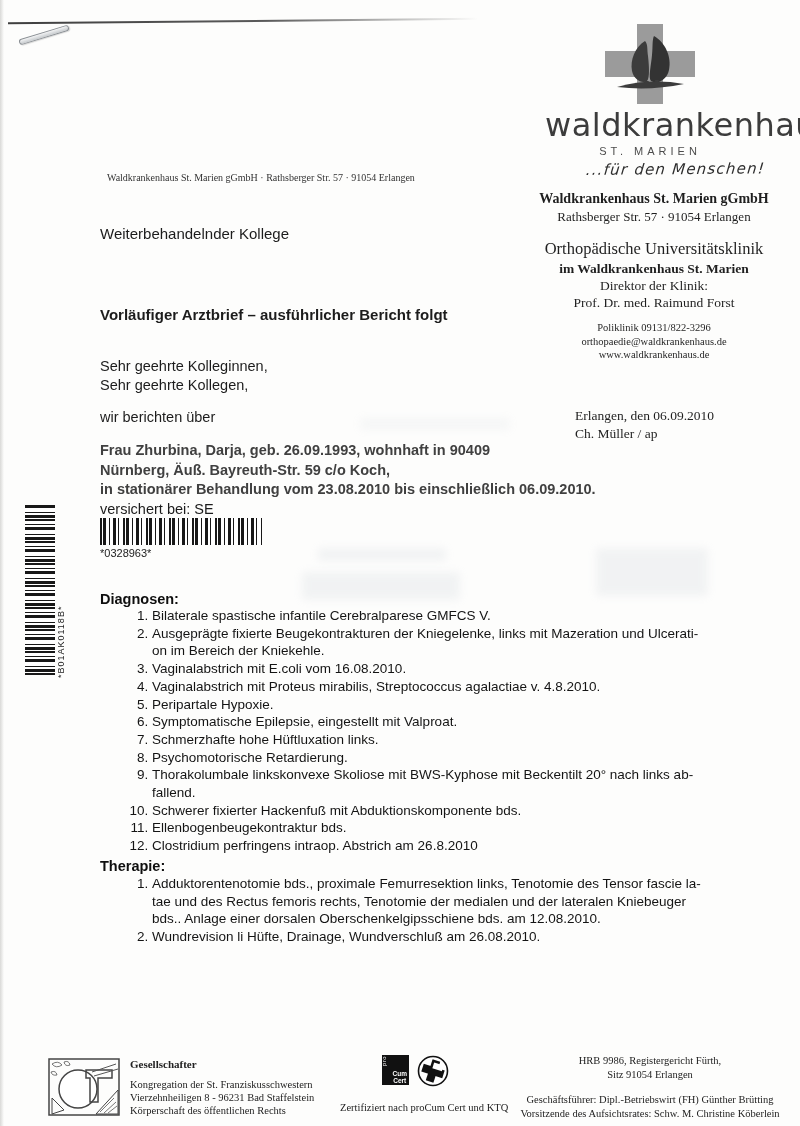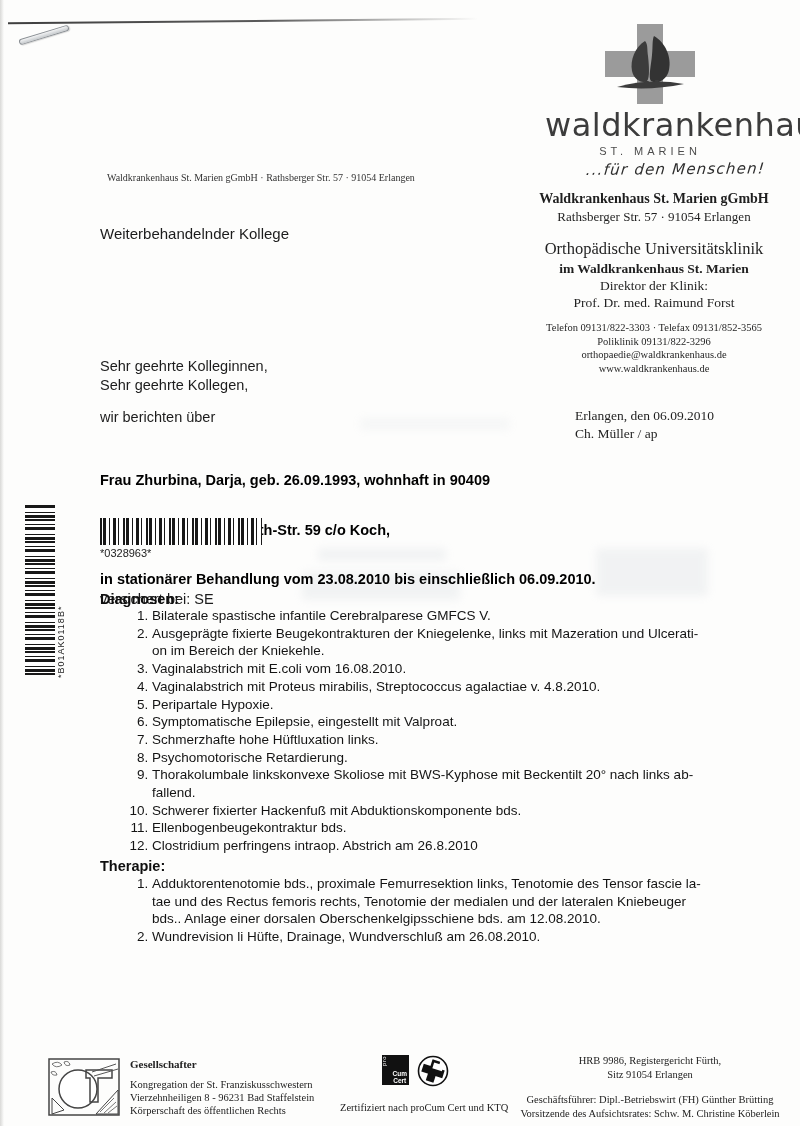--- a/index.html
+++ b/index.html
@@ -45,21 +45,21 @@
   .sender-line { position:absolute; left:107px; top:172px; font-family:"Liberation Serif", serif;
     font-size:10px; color:#333; }
   .recipient { position:absolute; left:100px; top:225px; font-size:15px; }
   .subject { position:absolute; left:100px; top:306px; font-size:15px; font-weight:bold; }
   .salutation { position:absolute; left:100px; top:357px; font-size:14.5px; line-height:19px; }
   .intro { position:absolute; left:100px; top:409px; font-size:14.5px;text-align:right; }
   .date-block { position:absolute; left:575px; top:407px; font-family:"Liberation Serif", serif;
     font-size:13.5px; line-height:18px; color:#1f1f1f; }
   .patient-block { position:absolute; left:100px; top:441px; width:670px;
     font-size:14.5px; line-height:19.5px; }
-  .patient-block .b { font-weight:bold; color:#000000;margin-top:30px; }
+  .patient-block .b { font-weight:bold; color:#404040; }
   
   .barcode-h { position:absolute; left:100px; top:518px; width:162px; height:27px;
     background:repeating-linear-gradient(90deg,#181818 0 2px,#fff 2px 3px,#181818 3px 6px,
       #fff 6px 9px,#181818 9px 10px,#fff 10px 13px,#181818 13px 16px,#fff 16px 18px,
       #181818 18px 19px,#fff 19px 23px); }
   .barcode-h-label { position:absolute; left:100px; top:547px; font-size:11px; color:#222; }
   .barcode-v { position:absolute; left:25px; top:505px; width:30px; height:170px;
     background:repeating-linear-gradient(0deg,#181818 0 2px,#fff 2px 3px,#181818 3px 6px,
       #fff 6px 8px,#181818 8px 9px,#fff 9px 13px,#181818 13px 16px,#fff 16px 18px,
       #181818 18px 19px,#fff 19px 22px); }
@@ -124,28 +124,28 @@
   <div class="sender-line">Waldkrankenhaus St. Marien gGmbH · Rathsberger Str. 57 · 91054 Erlangen</div>
 
   <div class="org-block">
     <div class="org-name">Waldkrankenhaus St. Marien gGmbH</div>
     <div class="org-addr">Rathsberger Str. 57 · 91054 Erlangen</div>
     <div class="org-clinic">Orthopädische Universitätsklinik</div>
     <div class="org-sub">im Waldkrankenhaus St. Marien</div>
     <div class="org-line">Direktor der Klinik:</div>
     <div class="org-line">Prof. Dr. med. Raimund Forst</div>
     <div class="org-contact">
-      <div>Telefon 09131/822-3303 · Telefax 09131/852-3565</div>
       <div>Poliklinik 09131/822-3296</div>
       <div>orthopaedie@waldkrankenhaus.de</div>
       <div>www.waldkrankenhaus.de</div>
     </div>
   </div>
 
   <div class="recipient">Weiterbehandelnder Kollege</div>
+  <div class="subject">Vorläufiger Arztbrief – ausführlicher Bericht folgt</div>
 
   <div class="salutation">
     <div>Sehr geehrte Kolleginnen,</div>
     <div>Sehr geehrte Kollegen,</div>
   </div>
 
   <div class="intro">wir berichten über</div>
 
   <div class="date-block">
     <div>Erlangen, den 06.09.2010</div>

